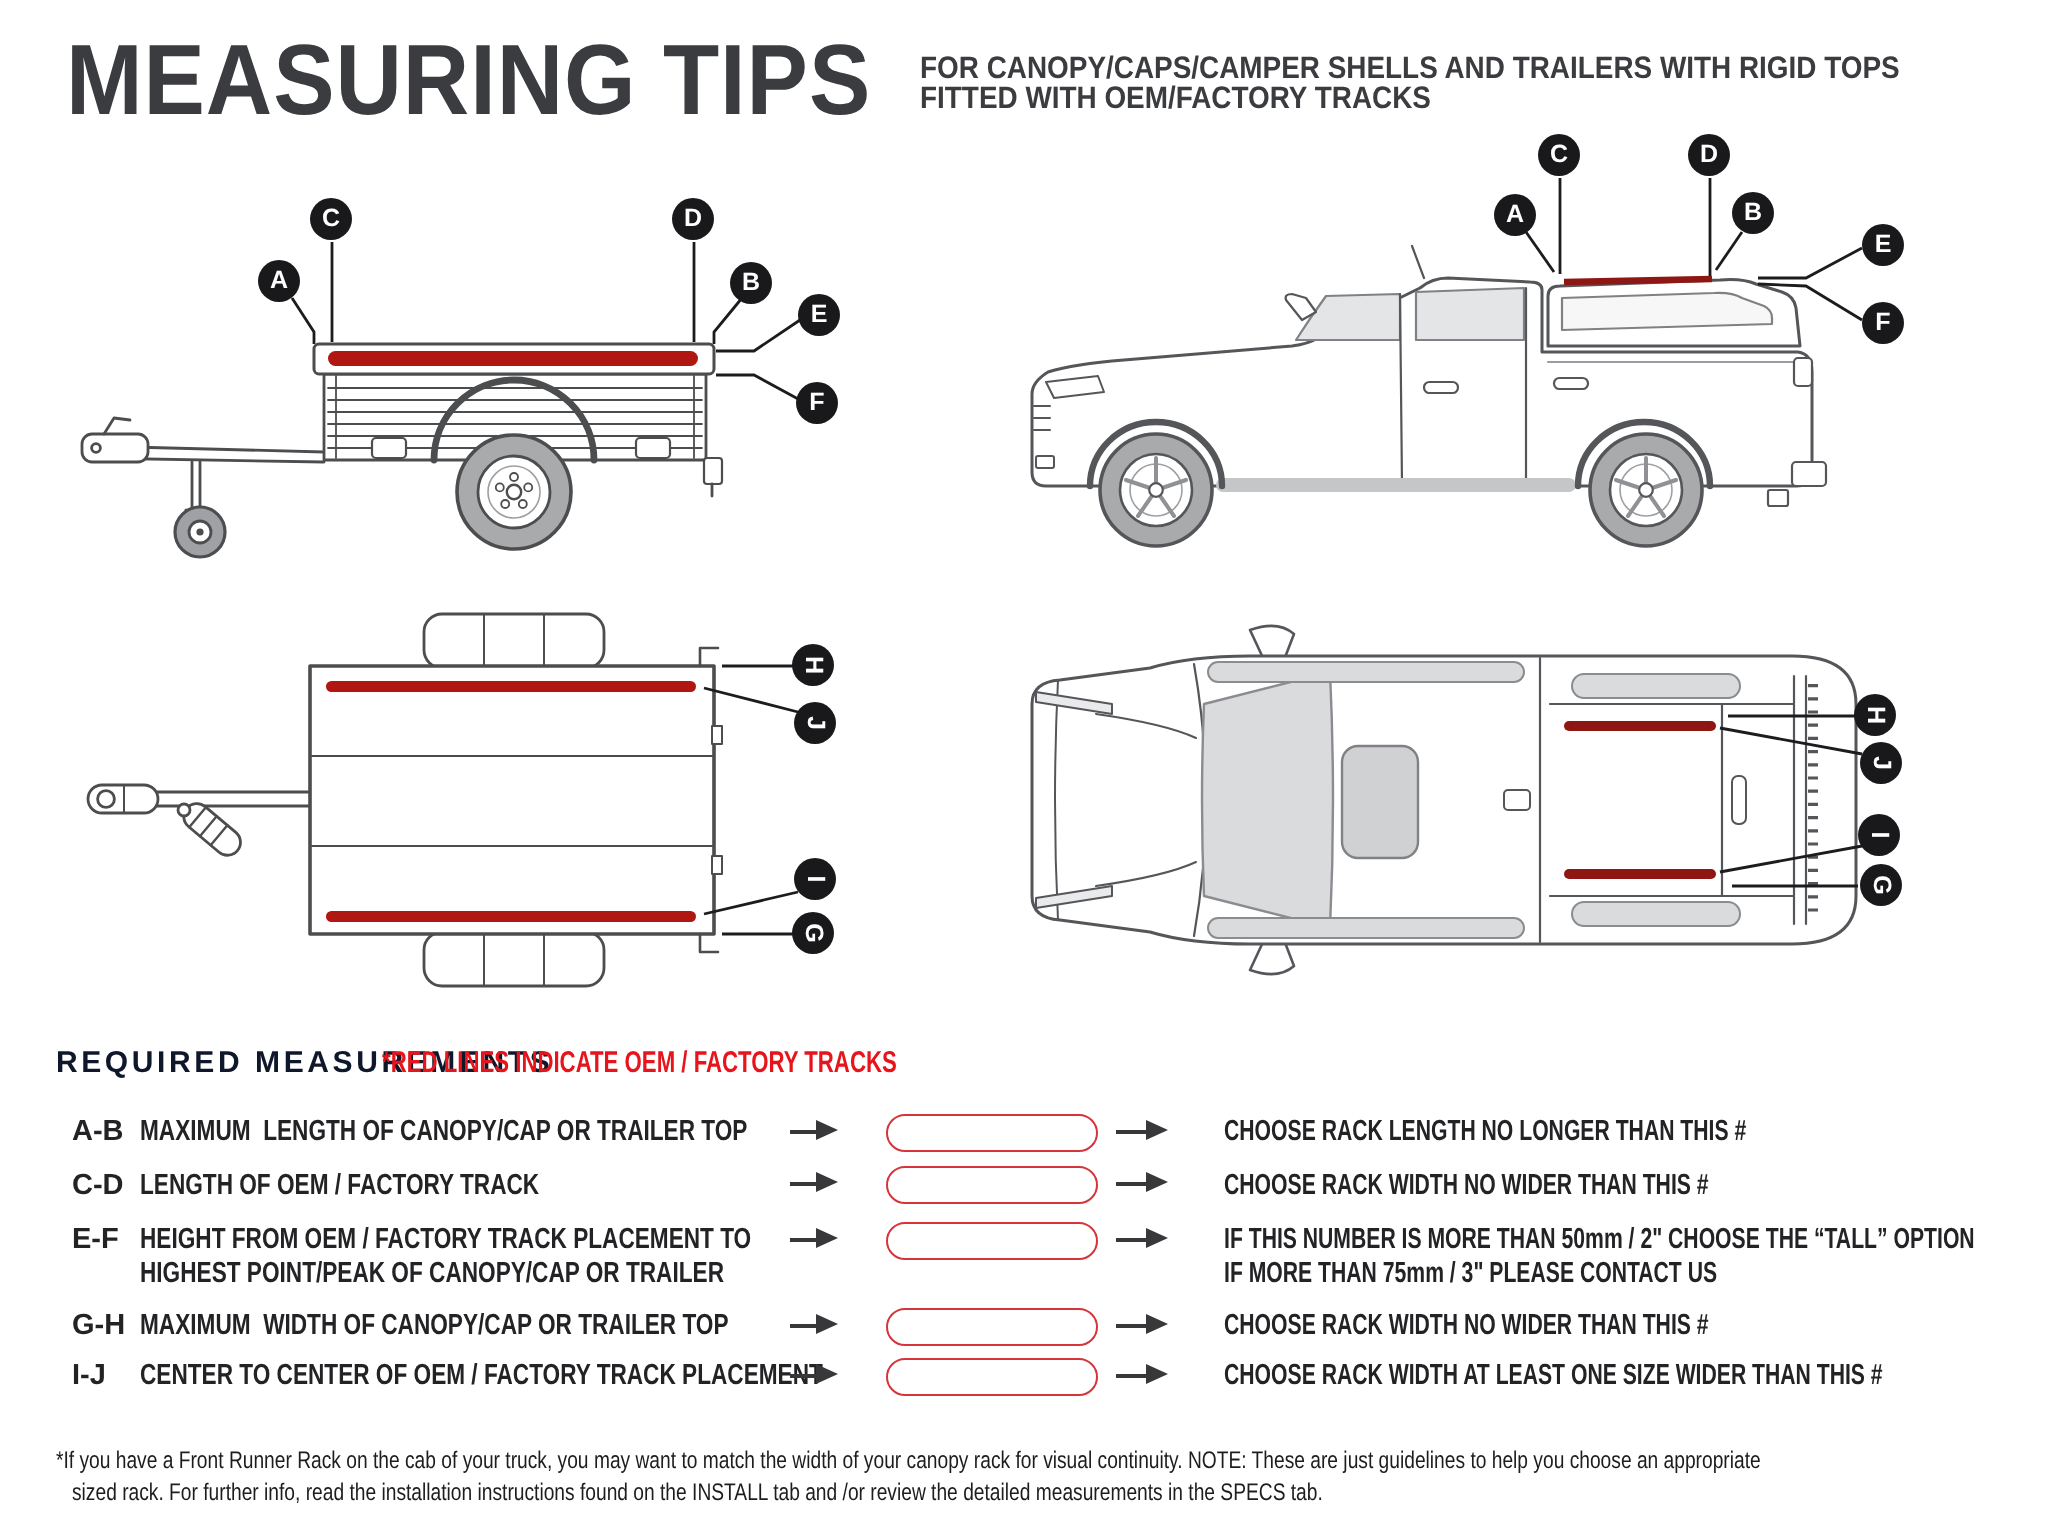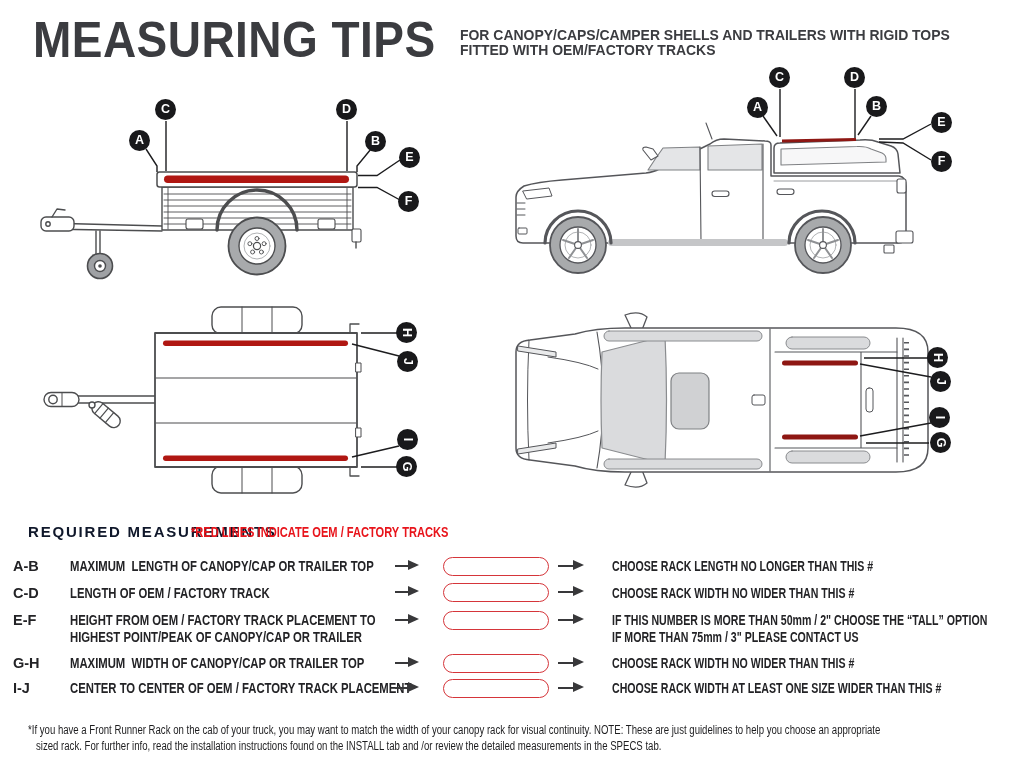--- a/index.html
+++ b/index.html
@@ -6,21 +6,21 @@
   body{width:1024px;height:768px;background:#ffffff;position:relative;overflow:hidden;
        font-family:"Liberation Sans",sans-serif;}
   .title{position:absolute;left:33px;top:11px;font-size:50px;font-weight:bold;color:#3b3c40;
          letter-spacing:0.5px;transform:scaleX(0.92);transform-origin:0 0;white-space:pre;}
   .subtitle{position:absolute;left:460px;font-size:15.5px;font-weight:bold;color:#3b3c40;
          transform:scaleX(0.9);transform-origin:0 0;white-space:pre;}
   .heading{position:absolute;left:28px;top:523px;font-size:15px;font-weight:bold;color:#0f172a;
          letter-spacing:1.8px;white-space:pre;}
   .rednote{position:absolute;left:191px;top:523px;font-size:15px;font-weight:bold;color:#e8141b;
          transform:scaleX(0.74);transform-origin:0 0;white-space:pre;}
-  .range{position:absolute;left:13px;font-size:14.5px;font-weight:bold;color:#232326;white-space:pre;}
+  .range{position:absolute;left:36px;font-size:14.5px;font-weight:bold;color:#232326;white-space:pre;}
   .desc{position:absolute;left:70px;font-size:14.5px;font-weight:bold;color:#232326;
          transform:scaleX(0.78);transform-origin:0 0;white-space:pre;}
   .result{position:absolute;left:612px;font-size:14.5px;font-weight:bold;color:#232326;
          transform:scaleX(0.73);transform-origin:0 0;white-space:pre;}
   .footnote{position:absolute;font-size:12px;font-weight:normal;color:#1d1d1f;
          transform:scaleX(0.8);transform-origin:0 0;white-space:pre;}
   .pill{position:absolute;width:104px;height:17px;border:1.6px solid #d5353a;border-radius:10.5px;
          background:#fff;}
   .arr{position:absolute;height:0;border-top:2.6px solid #38383a;}
   .arr::after{content:"";position:absolute;right:-11px;top:-7px;width:0;height:0;

